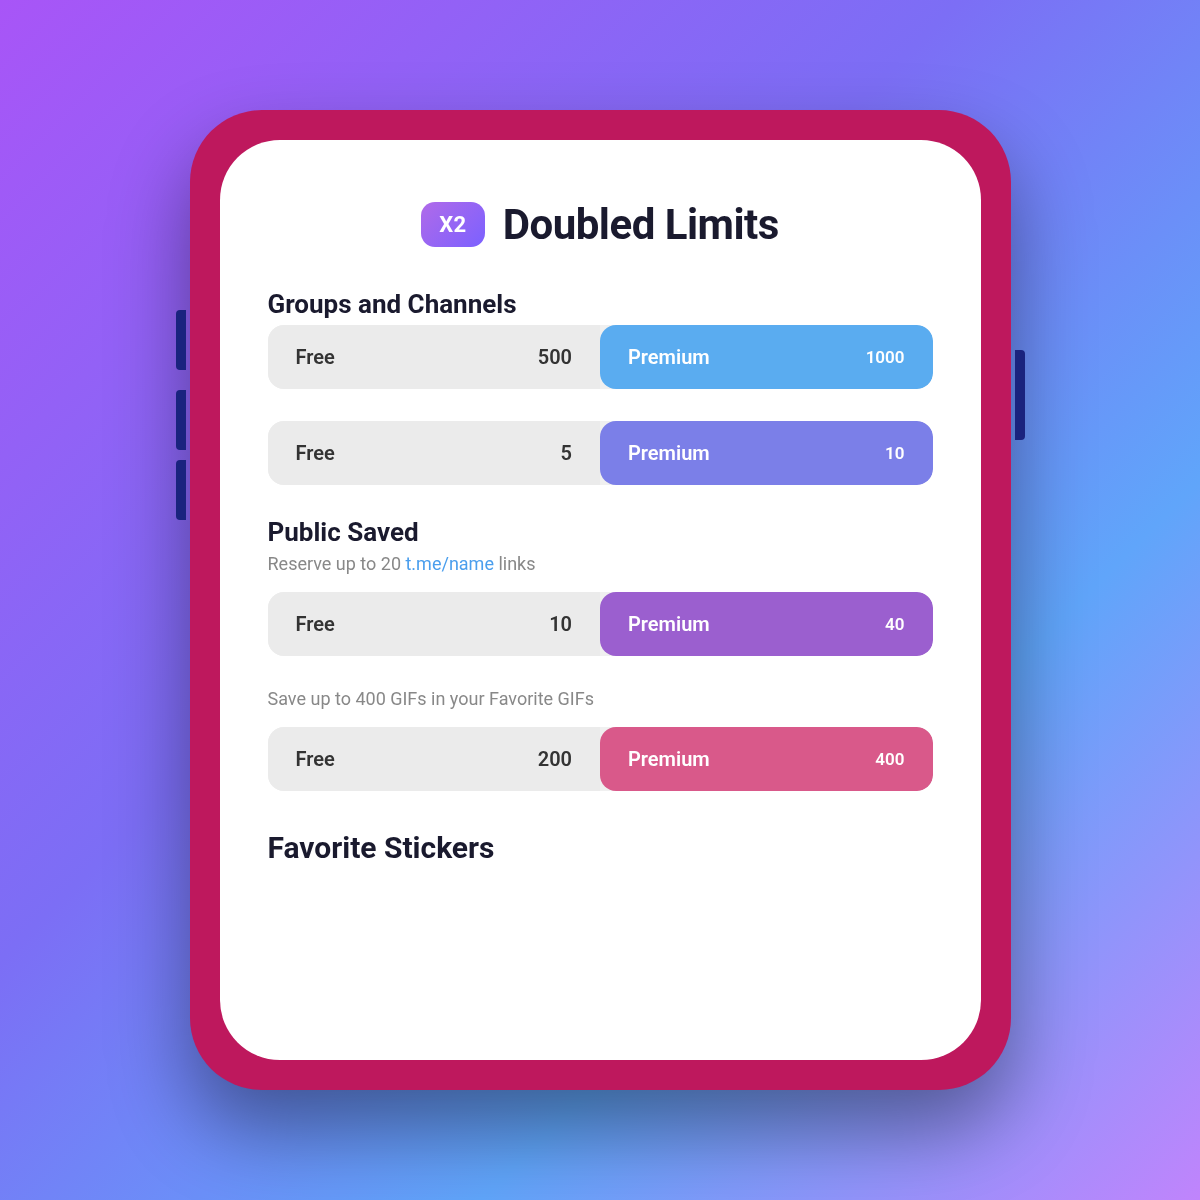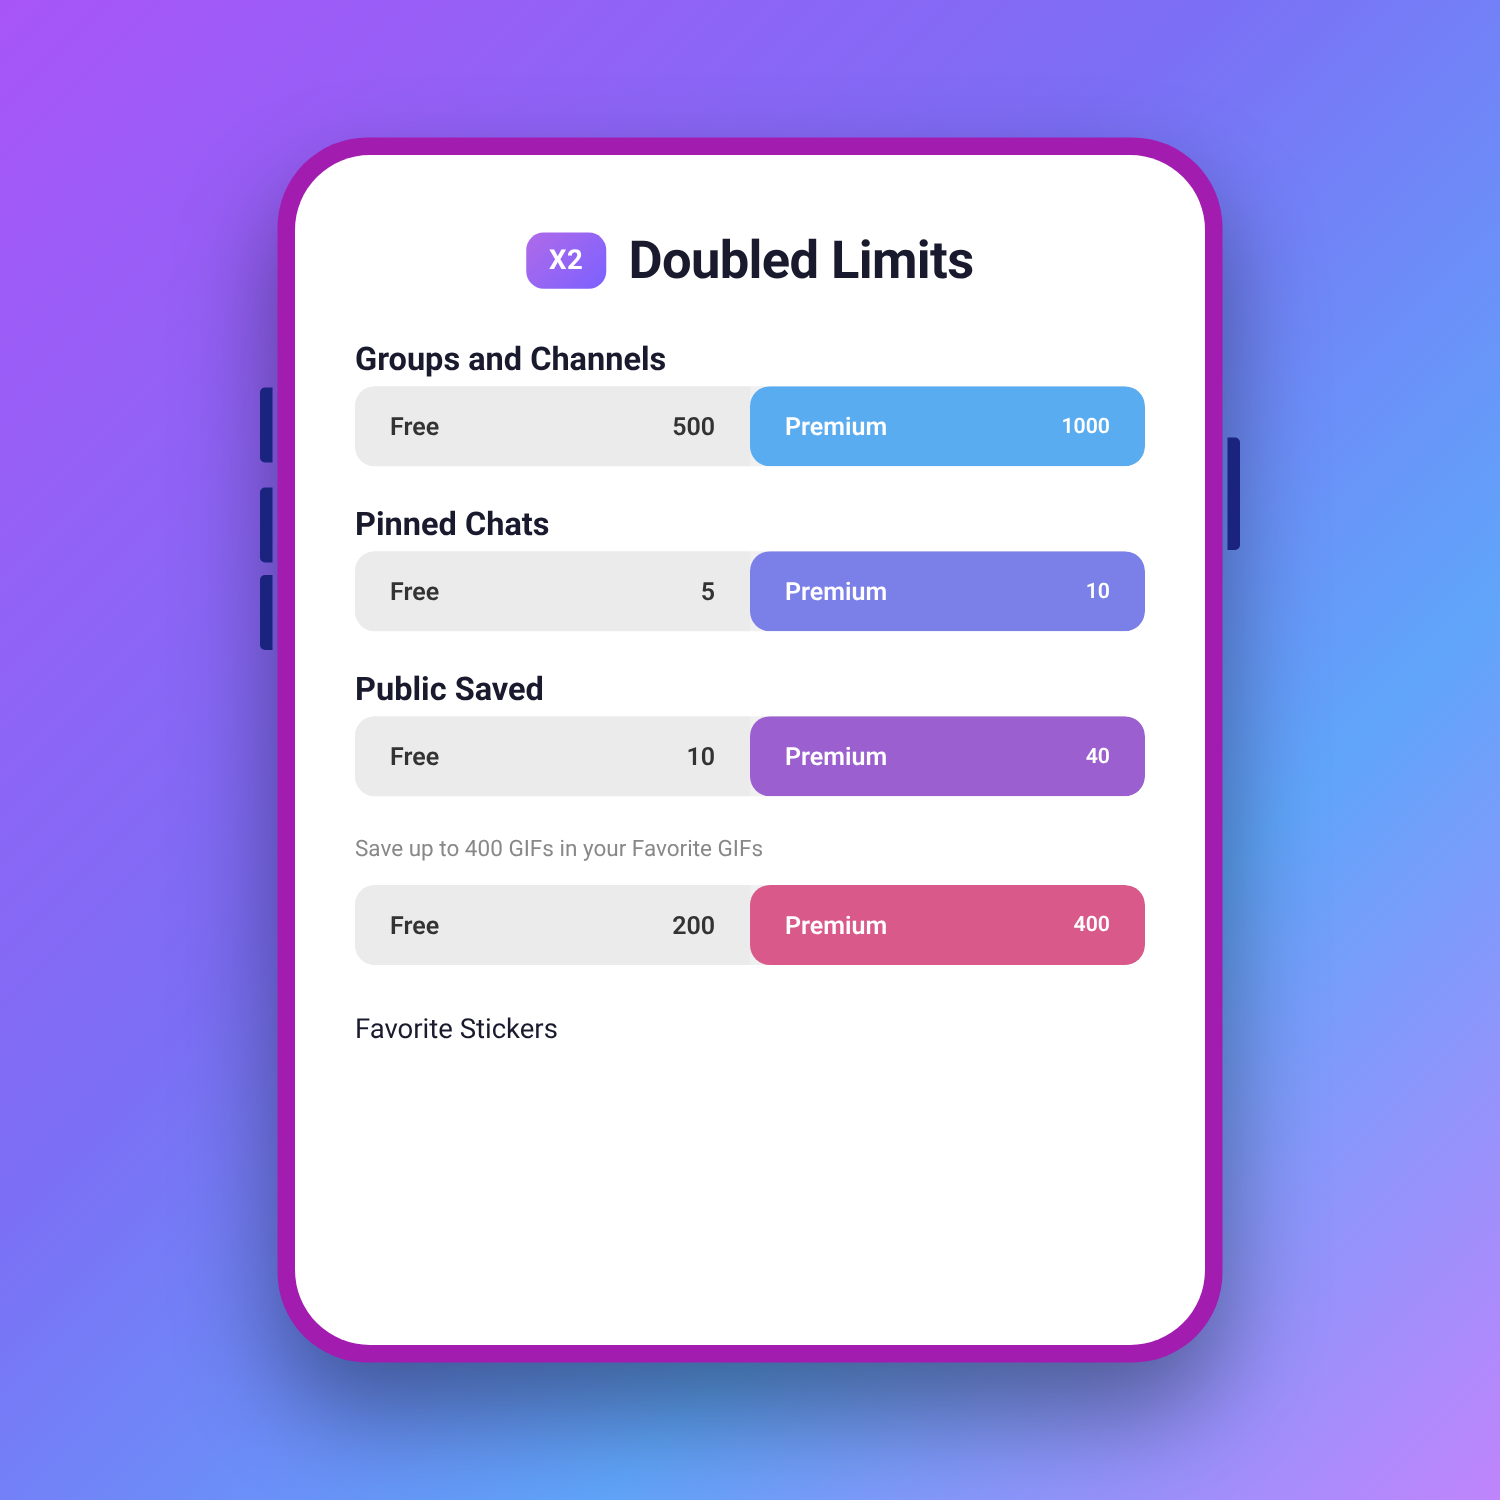--- a/index.html
+++ b/index.html
@@ -9,25 +9,25 @@
       height: 1200px;
       overflow: hidden;
       background: linear-gradient(135deg, #a855f7 0%, #7c6ef5 40%, #60a5fa 70%, #c084fc 100%);
       display: flex;
       align-items: center;
       justify-content: center;
       font-family: -apple-system, BlinkMacSystemFont, 'Segoe UI', Roboto, sans-serif;
     }
 
     .phone-outer {
-      width: 756px;
+      width: 821px;
       height: 980px;
-      background: #a21caf;
+      background: #be185d;
       border-radius: 72px;
-      padding: 14px;
+      padding: 30px;
       box-shadow: 0 40px 80px rgba(0,0,0,0.4);
       position: relative;
     }
 
     .phone-inner {
       width: 100%;
       height: 100%;
       background: #ffffff;
       border-radius: 60px;
       overflow: hidden;
@@ -172,22 +172,22 @@
 
     .premium-violet {
       background: #9b5fcf;
     }
 
     .premium-pink {
       background: #d9598a;
     }
 
     .favorite-stickers-title {
-      font-size: 22px;
-      font-weight: 400;
+      font-size: 30px;
+      font-weight: 700;
       color: #1a1a2e;
       margin-bottom: 6px;
       margin-top: 39px;
     }
   </style>
 </head>
 <body>
 
 <div class="phone-outer">
   <div class="phone-inner">
@@ -206,35 +206,37 @@
             <span class="limit-free-value">500</span>
           </div>
           <div class="limit-premium premium-blue">
             <span class="limit-premium-label">Premium</span>
             <span class="limit-premium-value">1000</span>
           </div>
         </div>
       </div>
 
       <div class="feature-section">
-        <div class="feature-title">Pinned Chats</div>
         <div class="limit-bar">
           <div class="limit-free">
             <span class="limit-free-label">Free</span>
             <span class="limit-free-value">5</span>
           </div>
           <div class="limit-premium premium-purple">
             <span class="limit-premium-label">Premium</span>
             <span class="limit-premium-value">10</span>
           </div>
         </div>
       </div>
 
       <div class="feature-section">
         <div class="feature-title">Public Saved</div>
+        <div class="feature-desc">
+          <span>Reserve up to 20 </span><a href="#">t.me/name</a><span> links</span>
+        </div>
         <div class="limit-bar">
           <div class="limit-free">
             <span class="limit-free-label">Free</span>
             <span class="limit-free-value">10</span>
           </div>
           <div class="limit-premium premium-violet">
             <span class="limit-premium-label">Premium</span>
             <span class="limit-premium-value">40</span>
           </div>
         </div>

